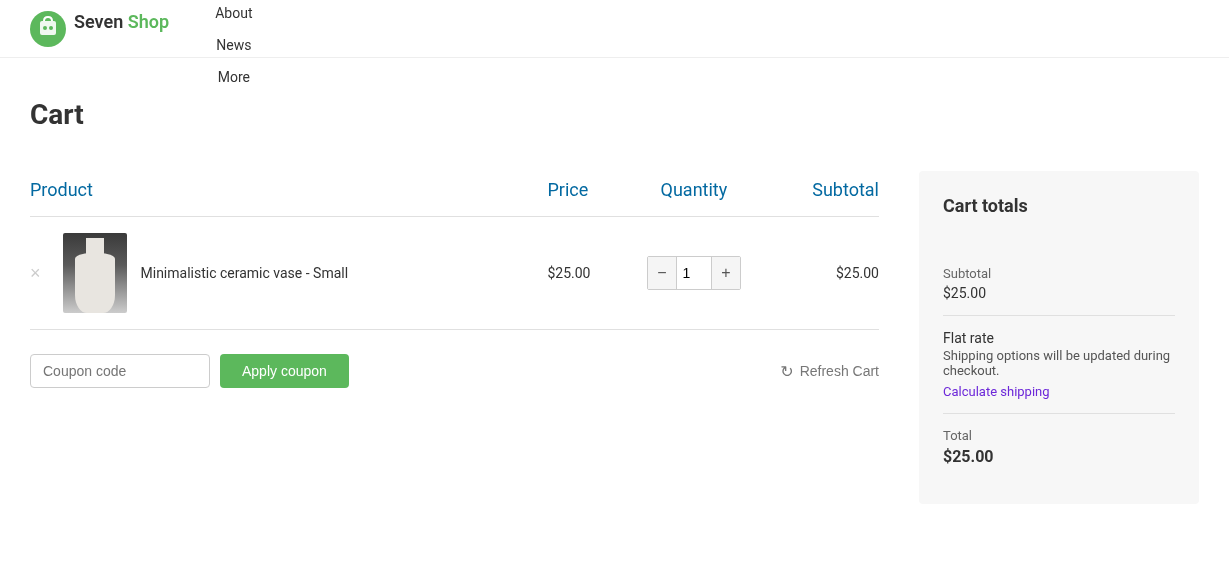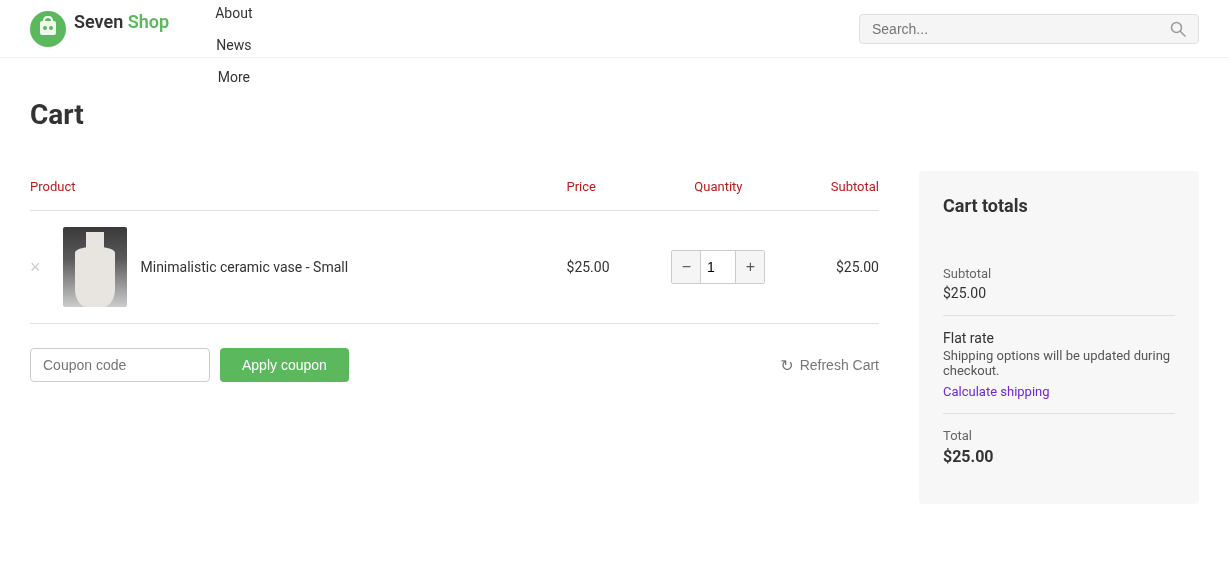--- a/index.html
+++ b/index.html
@@ -90,23 +90,23 @@
     .cart-left {
       flex: 1;
     }
 
     
     .cart-table {
       width: 100%;
       border-collapse: collapse;
     }
     .cart-table thead th {
-      color: #b91c1c;
+      color: #0369a1;
       font-weight: 400;
-      font-size: 13px;
+      font-size: 18px;
       padding: 8px 0 16px 0;
       border-bottom: 1px solid #e0e0e0;
       text-align: left;
     }
     .cart-table thead th.col-price { text-align: left; }
     .cart-table thead th.col-quantity { text-align: center; }
     .cart-table thead th.col-subtotal { text-align: right; padding-right: 0; }
 
     .cart-table tbody tr {
       border-bottom: 1px solid #e0e0e0;
@@ -301,29 +301,20 @@
     <span class="logo-text">
       <span class="seven">Seven</span> <span class="shop">Shop</span>
     </span>
   </a>
   <nav class="nav">
     <a class="nav-item" href="#">Home</a>
     <a class="nav-item" href="#">About</a>
     <a class="nav-item" href="#">News</a>
     <a class="nav-item" href="#">More</a>
   </nav>
-  <div class="search-bar">
-    <input class="search-input" type="text" placeholder="Search..." style="">
-    <button class="search-icon-btn">
-      <svg width="16" height="16" viewBox="0 0 16 16" fill="none">
-        <circle cx="6.5" cy="6.5" r="5" stroke="#999" stroke-width="1.5"></circle>
-        <line x1="10.5" y1="10.5" x2="15" y2="15" stroke="#999" stroke-width="1.5" stroke-linecap="round"></line>
-      </svg>
-    </button>
-  </div>
 </header>
 
 <main class="main">
   <h1 class="page-title">Cart</h1>
 
   <div class="cart-layout">
 
     <div class="cart-left">
       <table class="cart-table">
         <thead>

